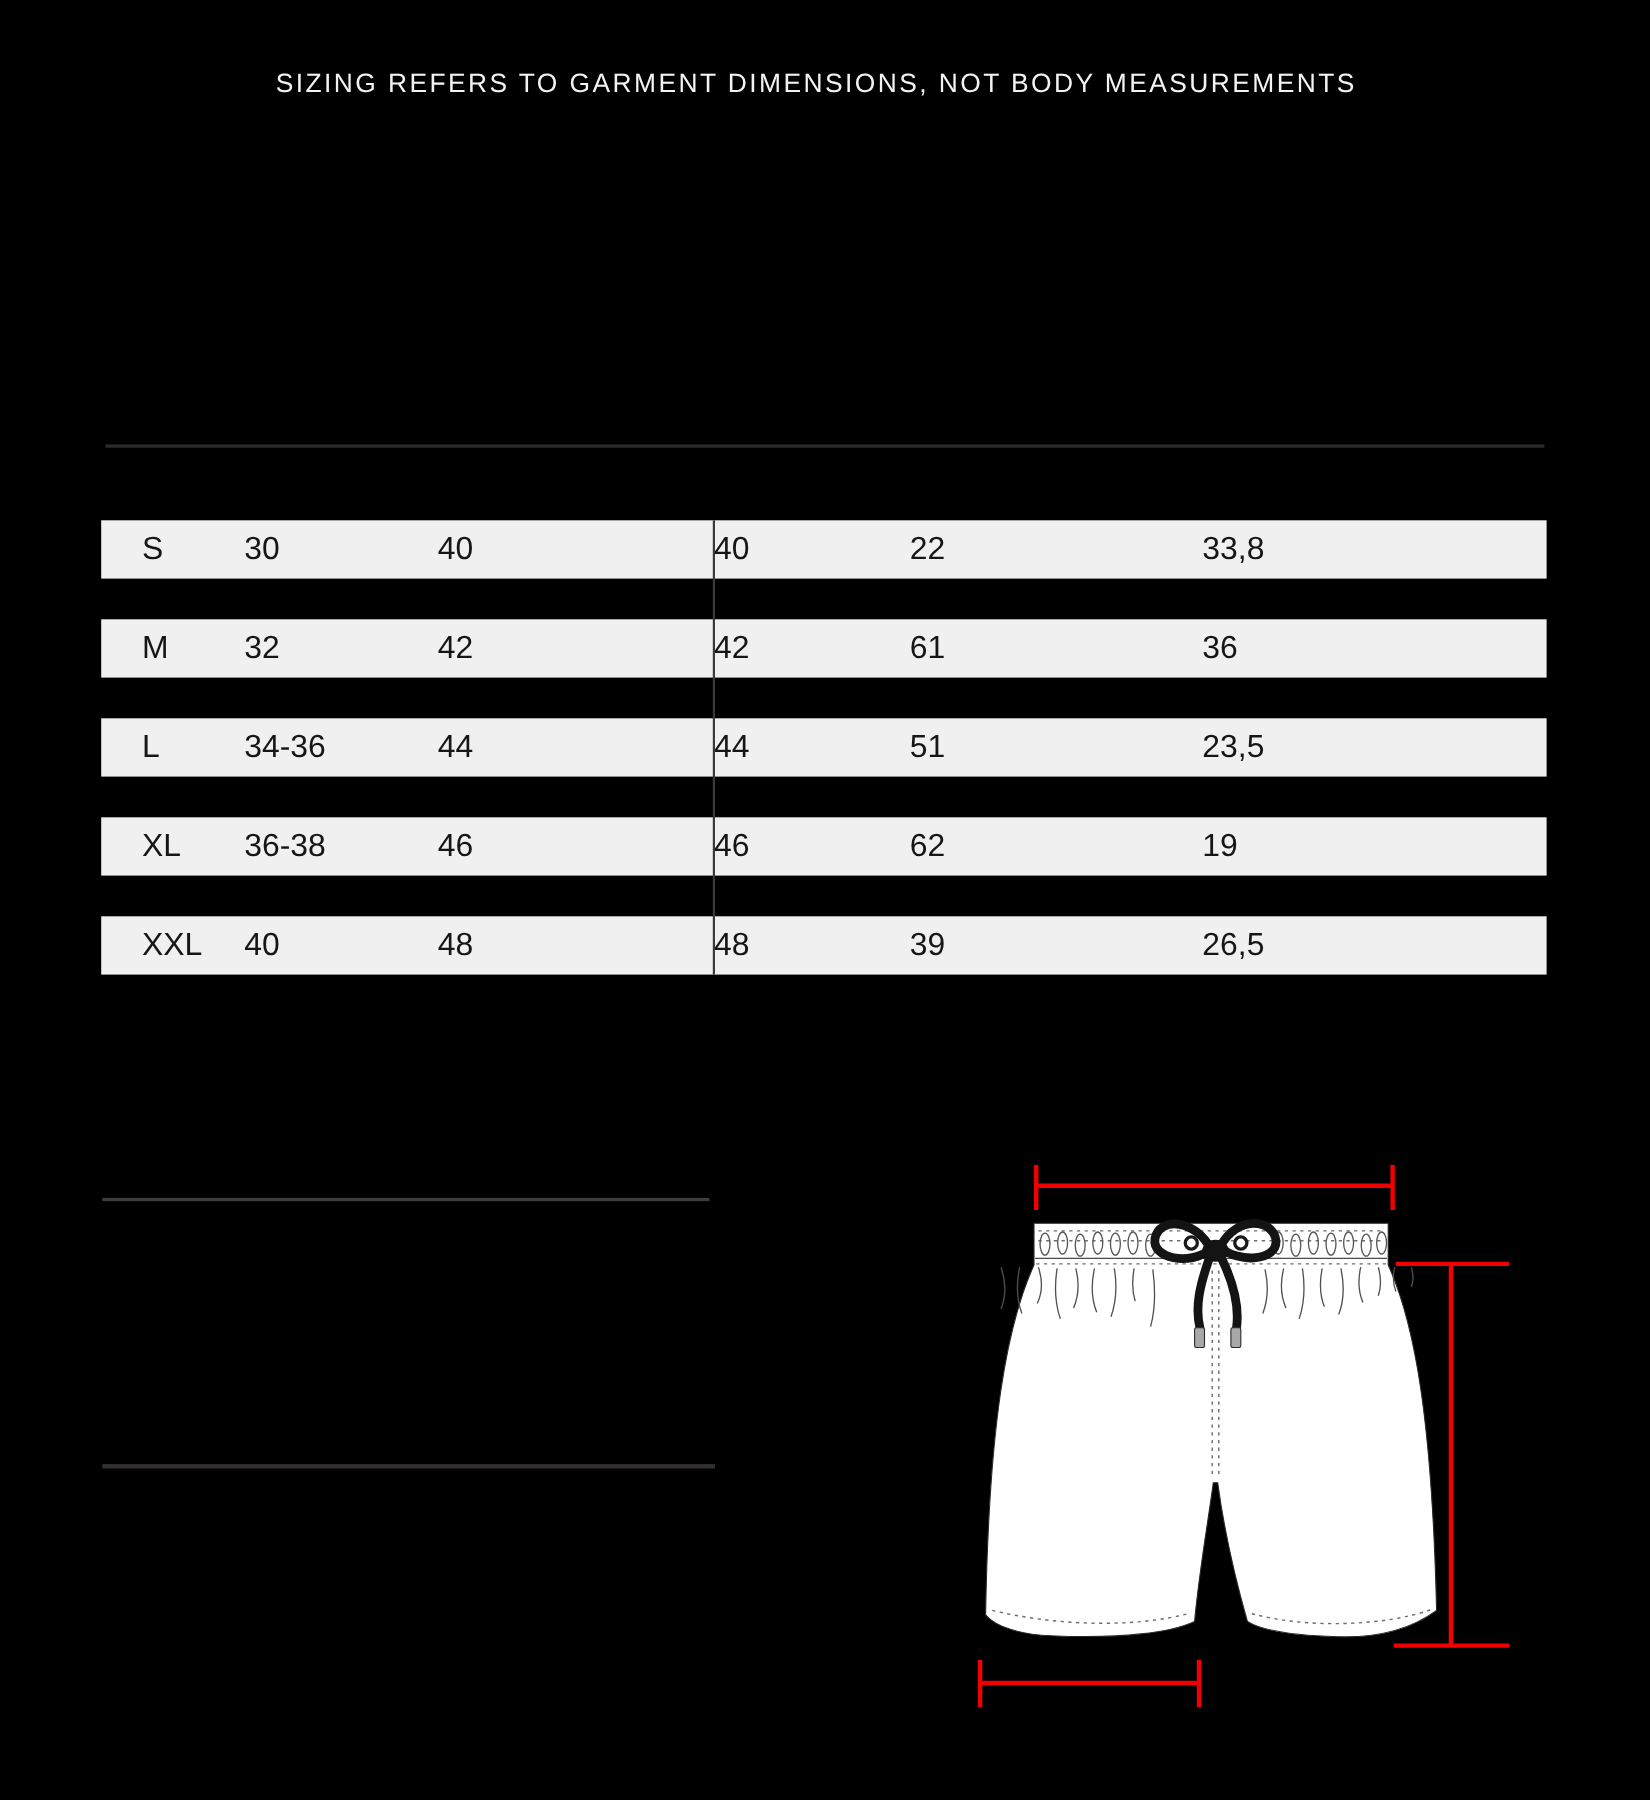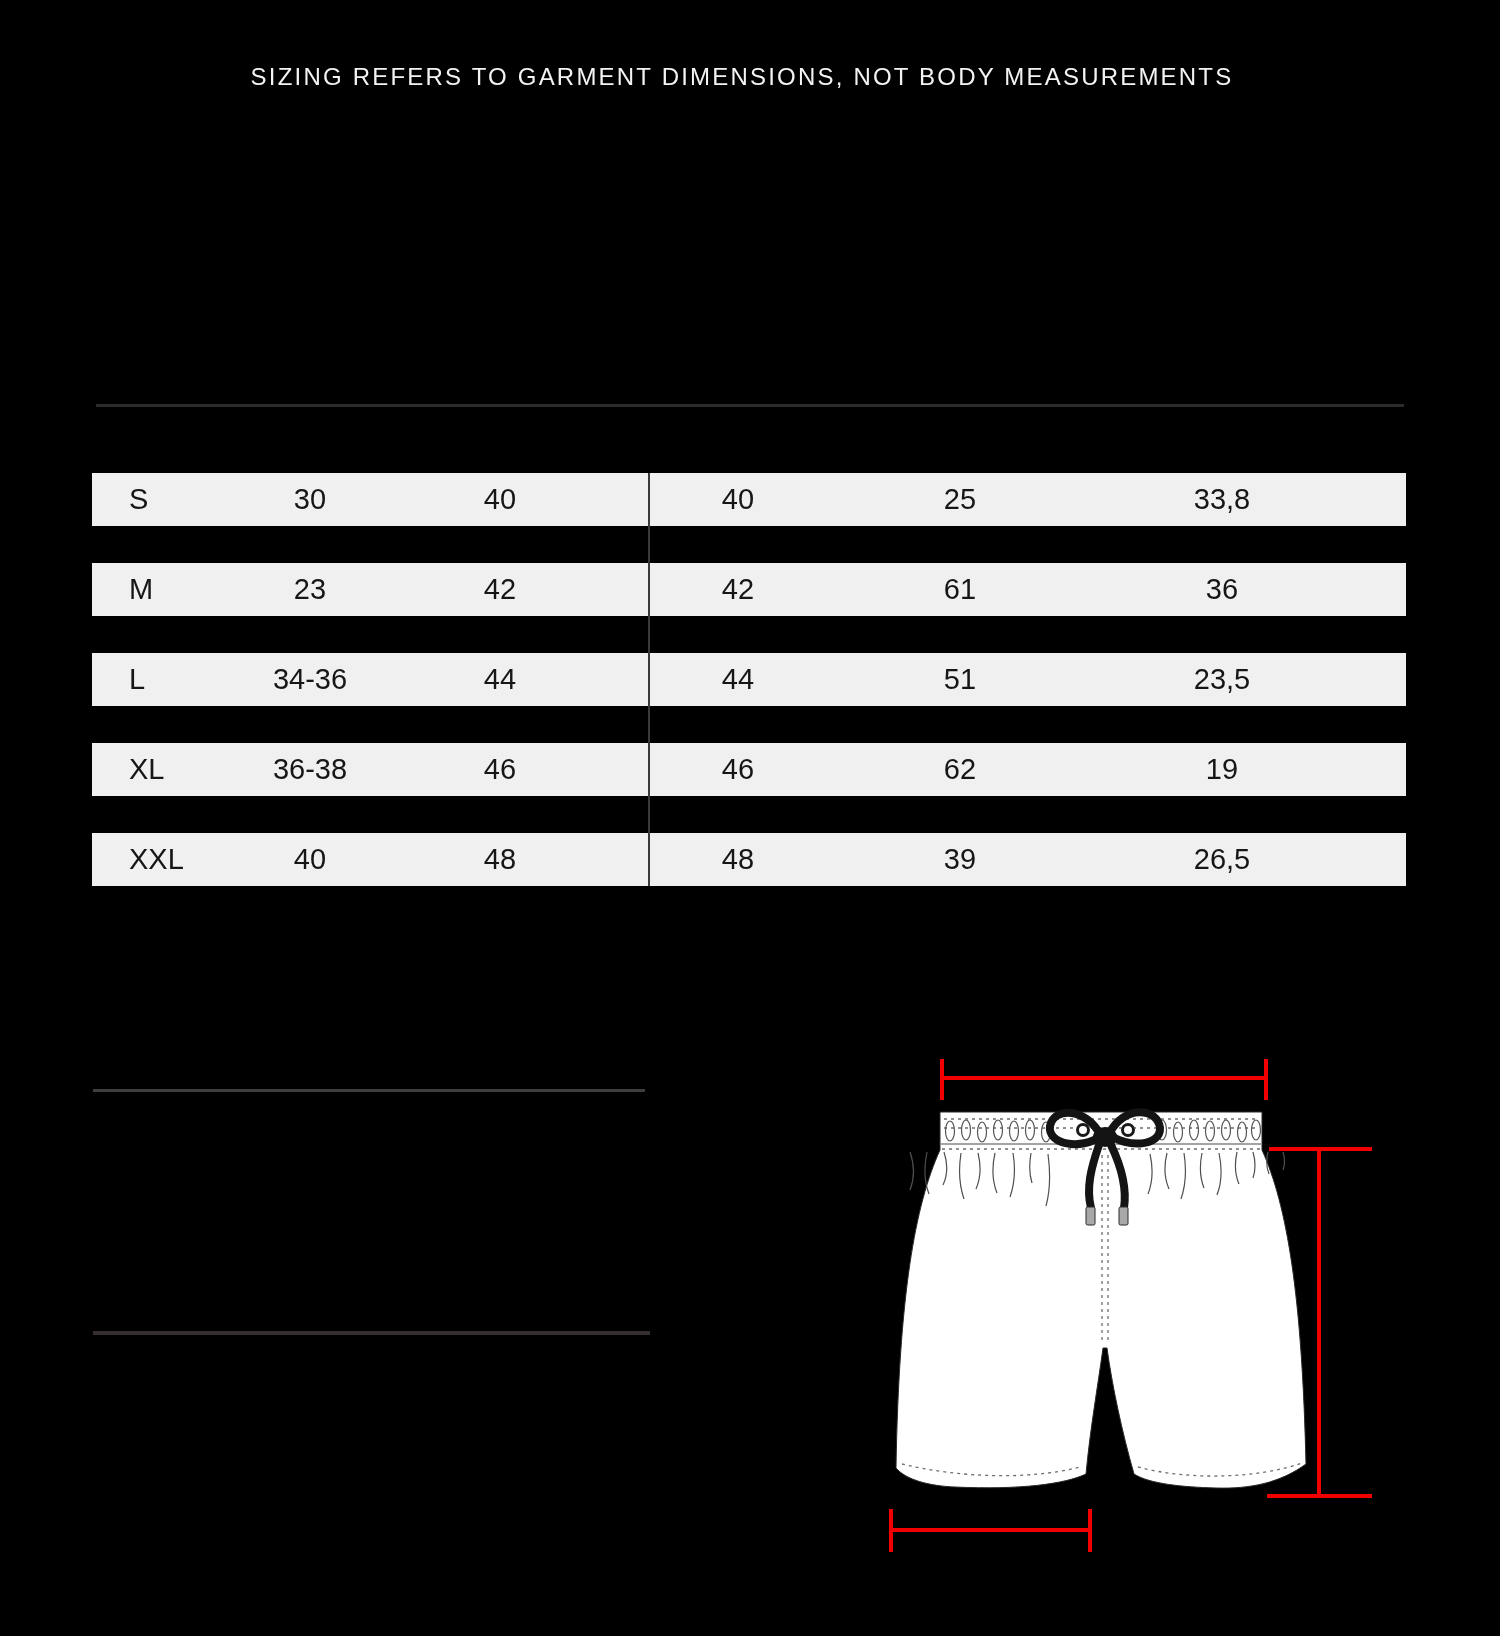--- a/index.html
+++ b/index.html
@@ -24,21 +24,21 @@
     position:absolute;left:556px;top:0;width:2px;height:413px;
     background:#3a3a3a;z-index:2;
   }
   .trow{
     display:grid;
     grid-template-columns:130px 176px 204px 47px 178px 266px 258px 55px;
     height:53px;margin-bottom:37px;background:#f0f0f0;
     align-items:center;font-size:29px;color:#161616;font-weight:400;
   }
   .trow .lab{text-align:left;padding-left:37px;}
-  .trow .val{text-align:center;}
+  .trow .val{text-align:left;}
   .left-rule{position:absolute;background:#3d3d3d;}
   .rule1{left:93px;top:1089px;width:552px;height:3px;}
   .rule2{left:93px;top:1331px;width:557px;height:4px;background:#342e2e;}
   .diagram{position:absolute;left:850px;top:1040px;width:550px;height:520px;}
   .red-line{stroke:var(--red,#f20000);stroke-width:4;fill:none;}
   .stitch{stroke:#6e6e6e;stroke-width:1.3;fill:none;stroke-dasharray:3,4;}
   .strand{stroke:#4f4f4f;stroke-width:1.2;fill:none;}
   .scallop{stroke:#565656;stroke-width:1.2;fill:none;}
   .cord{stroke:#141414;stroke-width:8;fill:none;stroke-linecap:round;stroke-linejoin:round;}
 </style>
@@ -51,27 +51,27 @@
 
 <div class="size-table">
   <div class="col-divider"></div>
 
 <div class="trow">
       <div class="lab">S</div>
       <div class="val">30</div>
       <div class="val">40</div>
       <div class="val sp"></div>
       <div class="val">40</div>
-      <div class="val">25</div>
+      <div class="val">22</div>
       <div class="val">33,8</div>
       <div class="val sp"></div>
     </div>
     <div class="trow">
       <div class="lab">M</div>
-      <div class="val">23</div>
+      <div class="val">32</div>
       <div class="val">42</div>
       <div class="val sp"></div>
       <div class="val">42</div>
       <div class="val">61</div>
       <div class="val">36</div>
       <div class="val sp"></div>
     </div>
     <div class="trow">
       <div class="lab">L</div>
       <div class="val">34-36</div>

